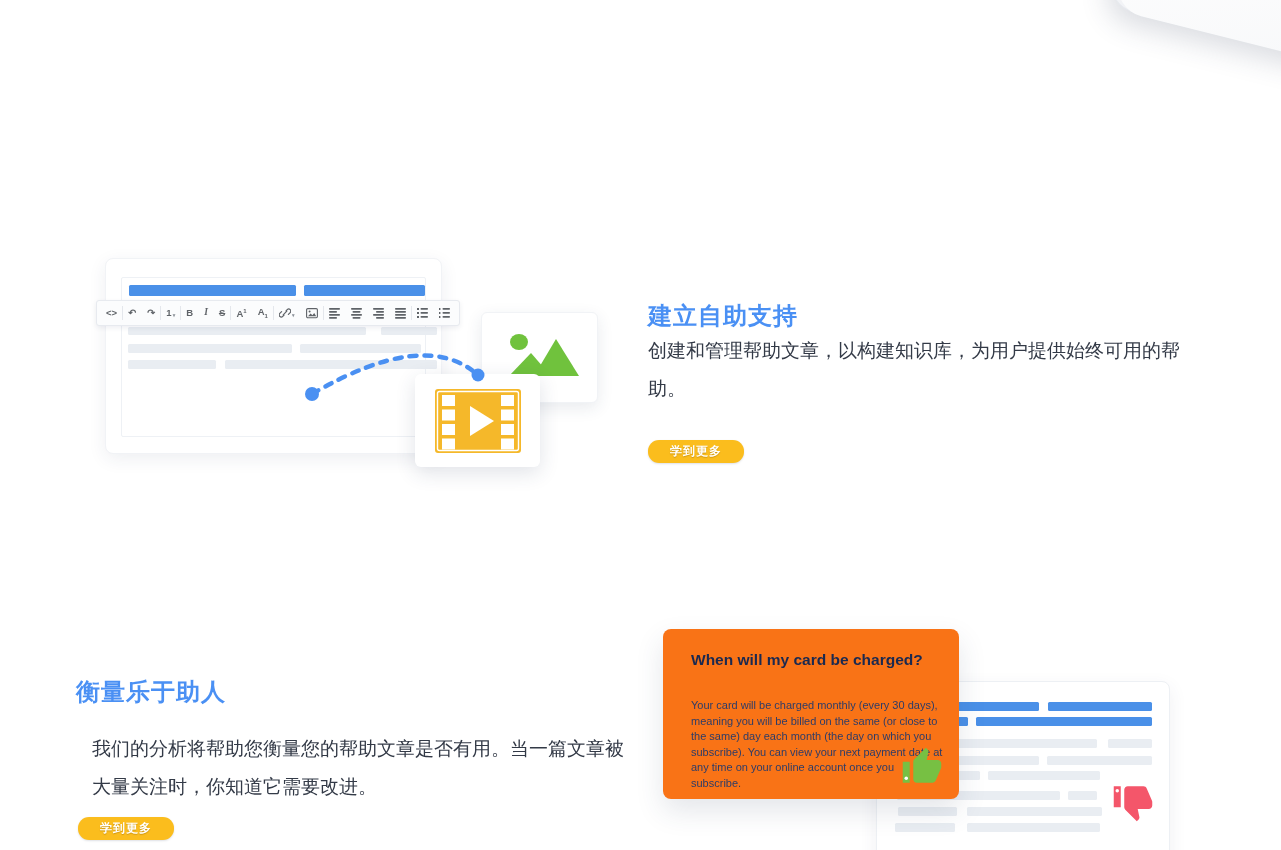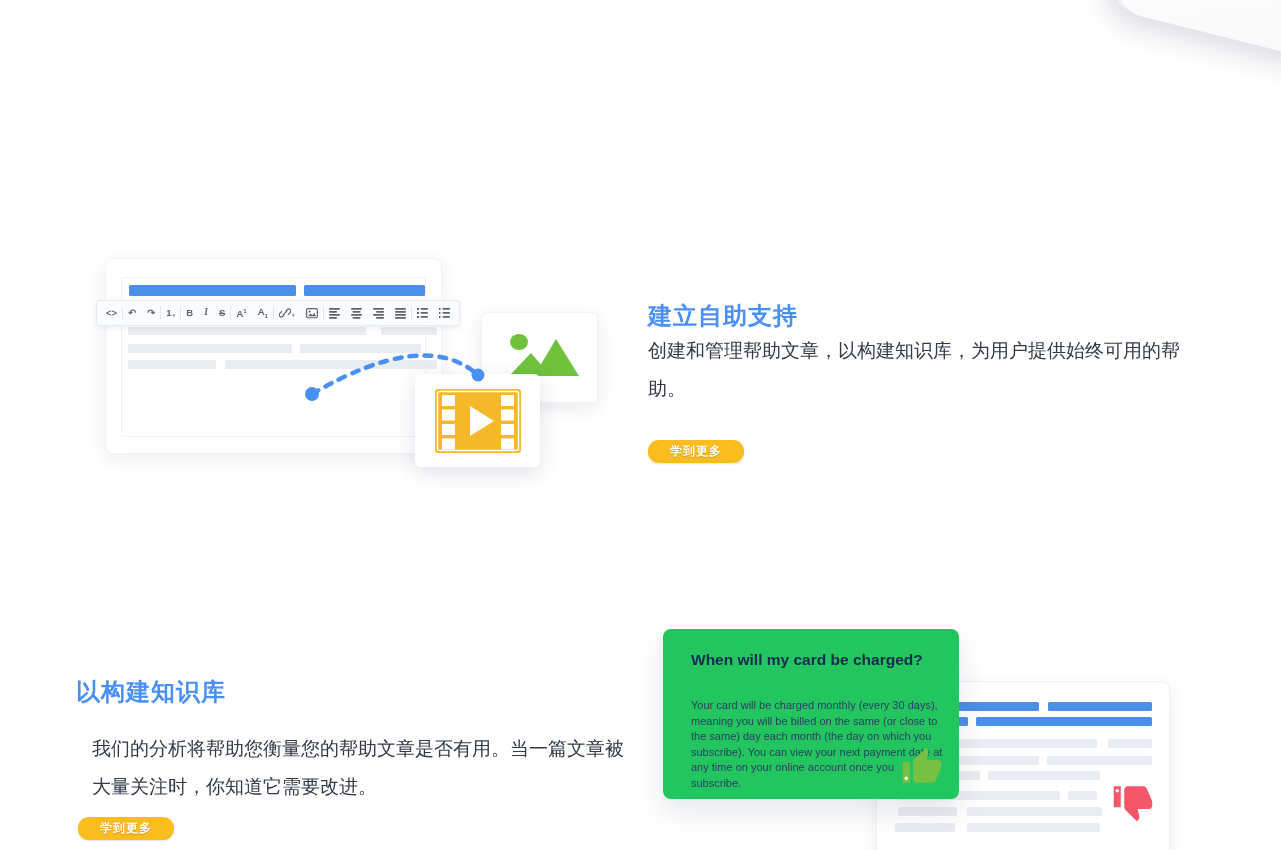--- a/index.html
+++ b/index.html
@@ -95,21 +95,21 @@
 
   
   .doc-card {
     left:876px; top:681px; width:294px; height:200px;
     background:#fff; border:1px solid #edf0f4; border-radius:8px;
     box-shadow:0 6px 18px rgba(60,70,100,.08); z-index:1;
   }
   .doc-bars { z-index:2; }
   .faq-card {
     left:663px; top:629px; width:296px; height:170px;
-    background:#22c55e; border-radius:8px;
+    background:#f97316; border-radius:8px;
     box-shadow:0 12px 28px rgba(50,60,90,.13); z-index:3;
     padding:22px 28px 0 28px;
   }
   .faq-title { font-size:15.5px; font-weight:bold; color:#1a2950; margin-bottom:11px; }
   .faq-body  { font-size:11px; color:#2d3c68; line-height:15.5px; width:254px;margin-top:29px; }
   .thumb-up   { left:899px; top:746px; z-index:4; }
   .thumb-down { left:1110px; top:781px; z-index:2; }
 </style>
 </head>
 <body>
@@ -281,21 +281,21 @@
 <svg class="abs curve-svg" width="195" height="72" viewBox="0 0 195 72">
   <path d="M14 56 Q127 -10 180 37" fill="none" stroke="#4a90f2" stroke-width="4.5" stroke-linecap="round" stroke-dasharray="7 8"></path>
   <circle cx="14" cy="56" r="7" fill="#4a90f2"></circle>
   <circle cx="180" cy="37" r="6.5" fill="#4a90f2"></circle>
 </svg>
 
 <h2 class="abs sec-title sec1-title">建立自助支持</h2>
 <p class="abs sec-body sec1-body">创建和管理帮助文章，以构建知识库，为用户提供始终可用的帮助。</p>
 <button class="abs cta-btn sec1-btn">学到更多</button>
 
-<h2 class="abs sec-title sec2-title">以构建知识库</h2>
+<h2 class="abs sec-title sec2-title">衡量乐于助人</h2>
 <p class="abs sec-body sec2-body">我们的分析将帮助您衡量您的帮助文章是否有用。当一篇文章被大量关注时，你知道它需要改进。</p>
 <button class="abs cta-btn sec2-btn">学到更多</button>
 
 <div class="abs doc-card"></div>
 <div id="doc-bars" class="doc-bars">
     <div class="bar blue" style="left: 897px; top: 702px; width: 142px; height: 9px; z-index: 2;"></div>
     <div class="bar blue" style="left: 1048px; top: 702px; width: 104px; height: 9px; z-index: 2;"></div>
     <div class="bar blue" style="left: 897px; top: 717px; width: 71px; height: 9px; z-index: 2;"></div>
     <div class="bar blue" style="left: 976px; top: 717px; width: 176px; height: 9px; z-index: 2;"></div>
     <div class="bar gray" style="left: 897px; top: 739px; width: 200px; height: 9px; z-index: 2;"></div>

